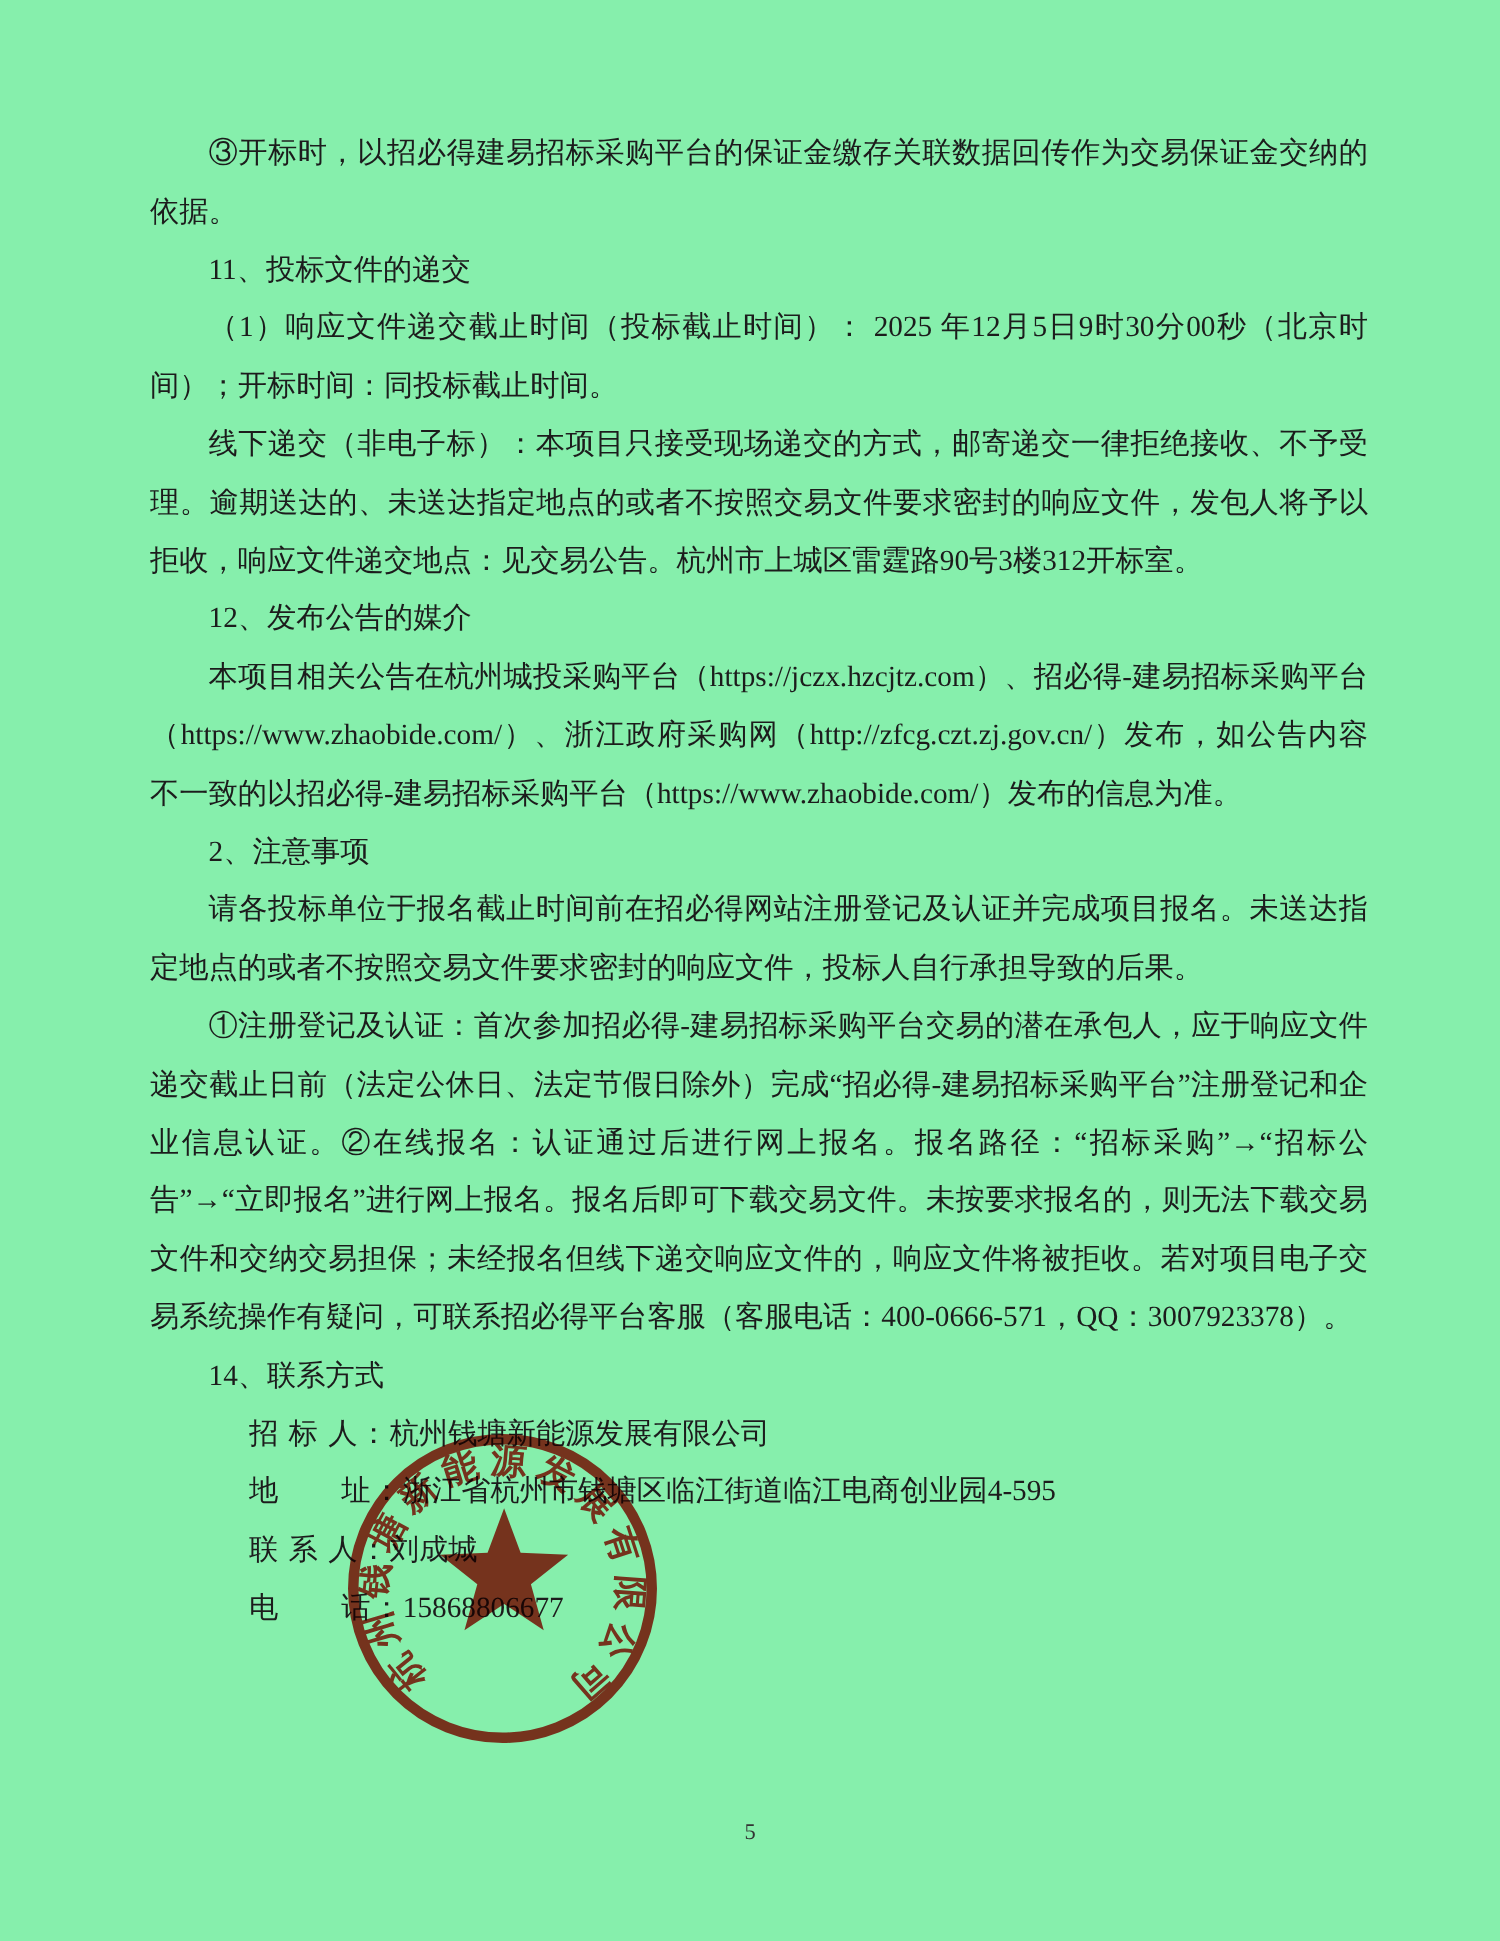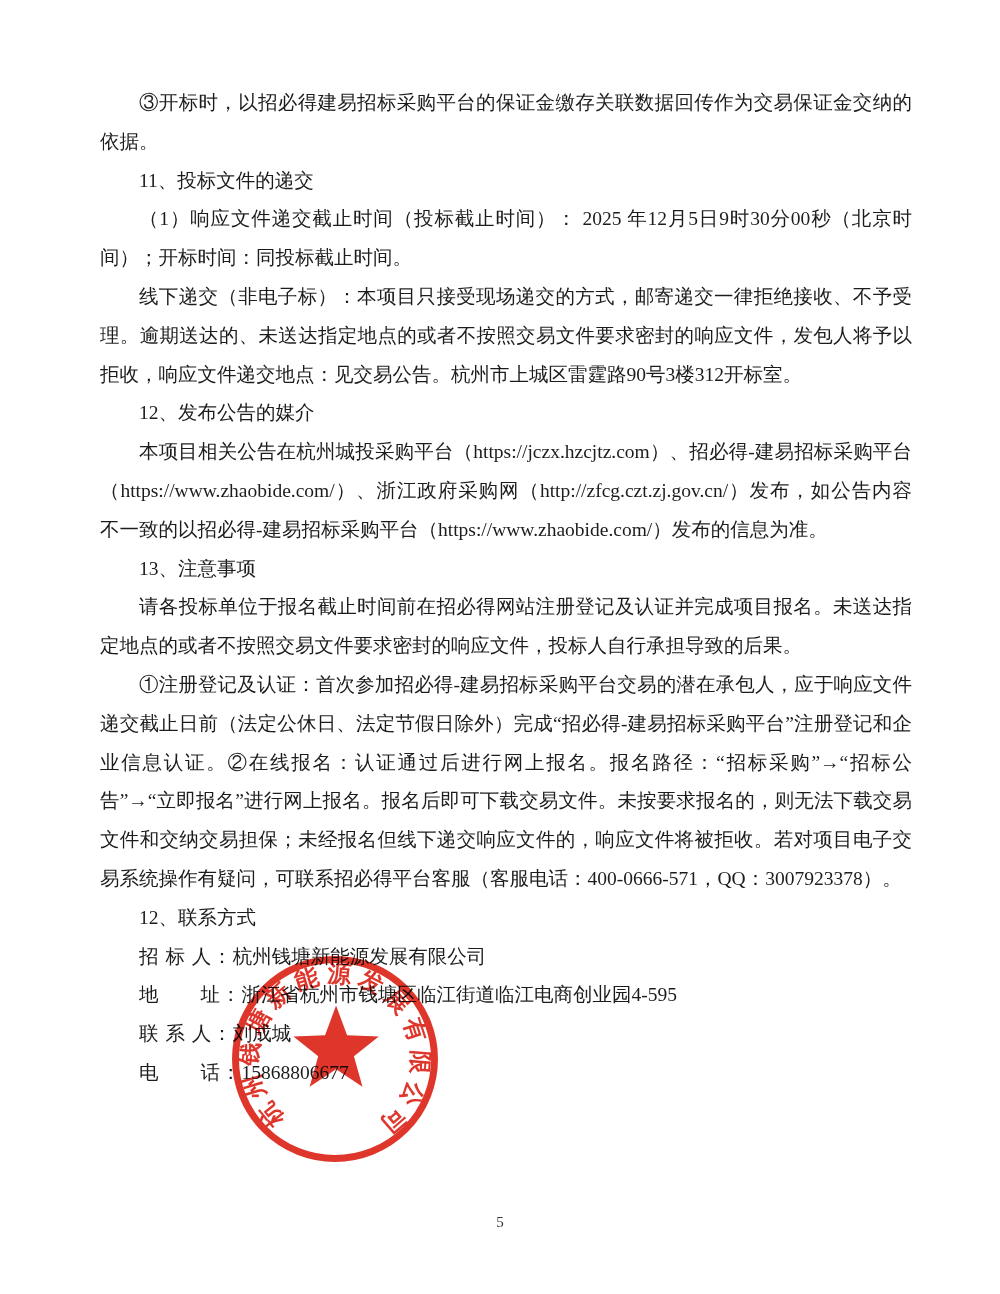--- a/index.html
+++ b/index.html
@@ -2,40 +2,40 @@
 <html><head>
 <meta charset="utf-8">
 <style>
   * { box-sizing: border-box; }
   html, body { margin: 0; padding: 0; background: #888; }
   .page {
     position: relative;
     width: 1000px;
     height: 1294px;
     margin: 0 auto;
-    background: #ffffff;
+    background: #86efac;
     color: #1c1c1c;
     font-family: "Liberation Serif", "DejaVu Serif", serif;
     overflow: hidden;
   }
   .content {
     position: absolute;
     left: 100px;
     top: 84px;
     width: 812px;
     font-size: 19.5px;
     line-height: 38.8px;
     text-align: justify;
   }
   .content p { margin: 0; text-indent: 2em; }
   .b { font-weight: 400; }
   .u { text-underline-offset: 5px; text-decoration-thickness: 1.2px; }
   .pre { white-space: pre; }
   .contact-row { text-indent: 2em; }
-  .contact-label { letter-spacing: 1px; }
+  .contact-label { letter-spacing: 1px; margin-left: 27px; }
   .pagenum {
     position: absolute;
     left: 0; right: 0;
     top: 1214px;
     text-align: center;
     font-size: 15px;
     color: #333;
   }
   .stamp {
     position: absolute;
@@ -69,27 +69,27 @@
 
     <p><span>（1）响应文件递交截止时间（投标截止时间）：</span><span class="u pre"> 2025 </span><span>年</span><span class="u">12</span><span>月</span><span class="u">5</span><span>日</span><span class="u">9</span><span>时</span><span class="u">30</span><span>分</span><span class="u">00</span><span>秒（北京时间）；开标时间：同投标截止时间。</span></p>
 
 
     <p><span class="b">线下递交（非电子标）：本项目只接受现场递交的方式，邮寄递交一律拒绝接收、不予受理。逾期送达的、未送达指定地点的或者不按照交易文件要求密封的响应文件，发包人将予以拒收，</span><span>响应文件递交地点：见交易公告。</span><span class="u">杭州市上城区雷霆路90号3楼312开标室。</span></p>
 
     <p class="b"><span>12、发布公告的媒介</span></p>
 
     <p><span class="u">本项目相关公告在杭州城投采购平台（https://jczx.hzcjtz.com）、招必得-建易招标采购平台（https://www.zhaobide.com/）、浙江政府采购网（http://zfcg.czt.zj.gov.cn/）发布，如公告内容不一致的以招必得-建易招标采购平台（https://www.zhaobide.com/）发布的信息为准。</span></p>
 
-    <p class="b"><span>13、注意事项</span></p>
+    <p class="b"><span>2、注意事项</span></p>
 
     <p class="b"><span>请各投标单位于报名截止时间前在招必得网站注册登记及认证并完成项目报名。未送达指定地点的或者不按照交易文件要求密封的响应文件，投标人自行承担导致的后果。</span></p>
 
     <p><span class="b">①注册登记及认证：</span><span>首次参加招必得-建易招标采购平台交易的潜在承包人，应于响应文件递交截止日前（法定公休日、法定节假日除外）完成“招必得-建易招标采购平台”注册登记和企业信息认证。</span><span class="b">②在线报名：</span><span>认证通过后进行网上报名。报名路径：“招标采购”→“招标公告”→“立即报名”进行网上报名。报名后即可下载交易文件。</span><span class="b">未按要求报名的，则无法下载交易文件和交纳交易担保；未经报名但线下递交响应文件的，响应文件将被拒收。</span><span>若对项目电子交易系统操作有疑问，可联系招必得平台客服（客服电话：400-0666-571，QQ：3007923378）。</span></p>
 
-    <p class="b"><span>12、联系方式</span></p>
+    <p class="b"><span>14、联系方式</span></p>
 
     <div class="contact-row"><span class="contact-label">招 标 人：</span><span class="u">杭州钱塘新能源发展有限公司</span></div>
 
     <div class="contact-row"><span class="contact-label">地　　址：</span><span class="u">浙江省杭州市钱塘区临江街道临江电商创业园4-595</span></div>
 
     <div class="contact-row"><span class="contact-label">联 系 人：</span><span class="u">刘成城</span></div>
 
     <div class="contact-row"><span class="contact-label">电　　话：</span><span class="u">15868806677</span></div>
 
   </div>

